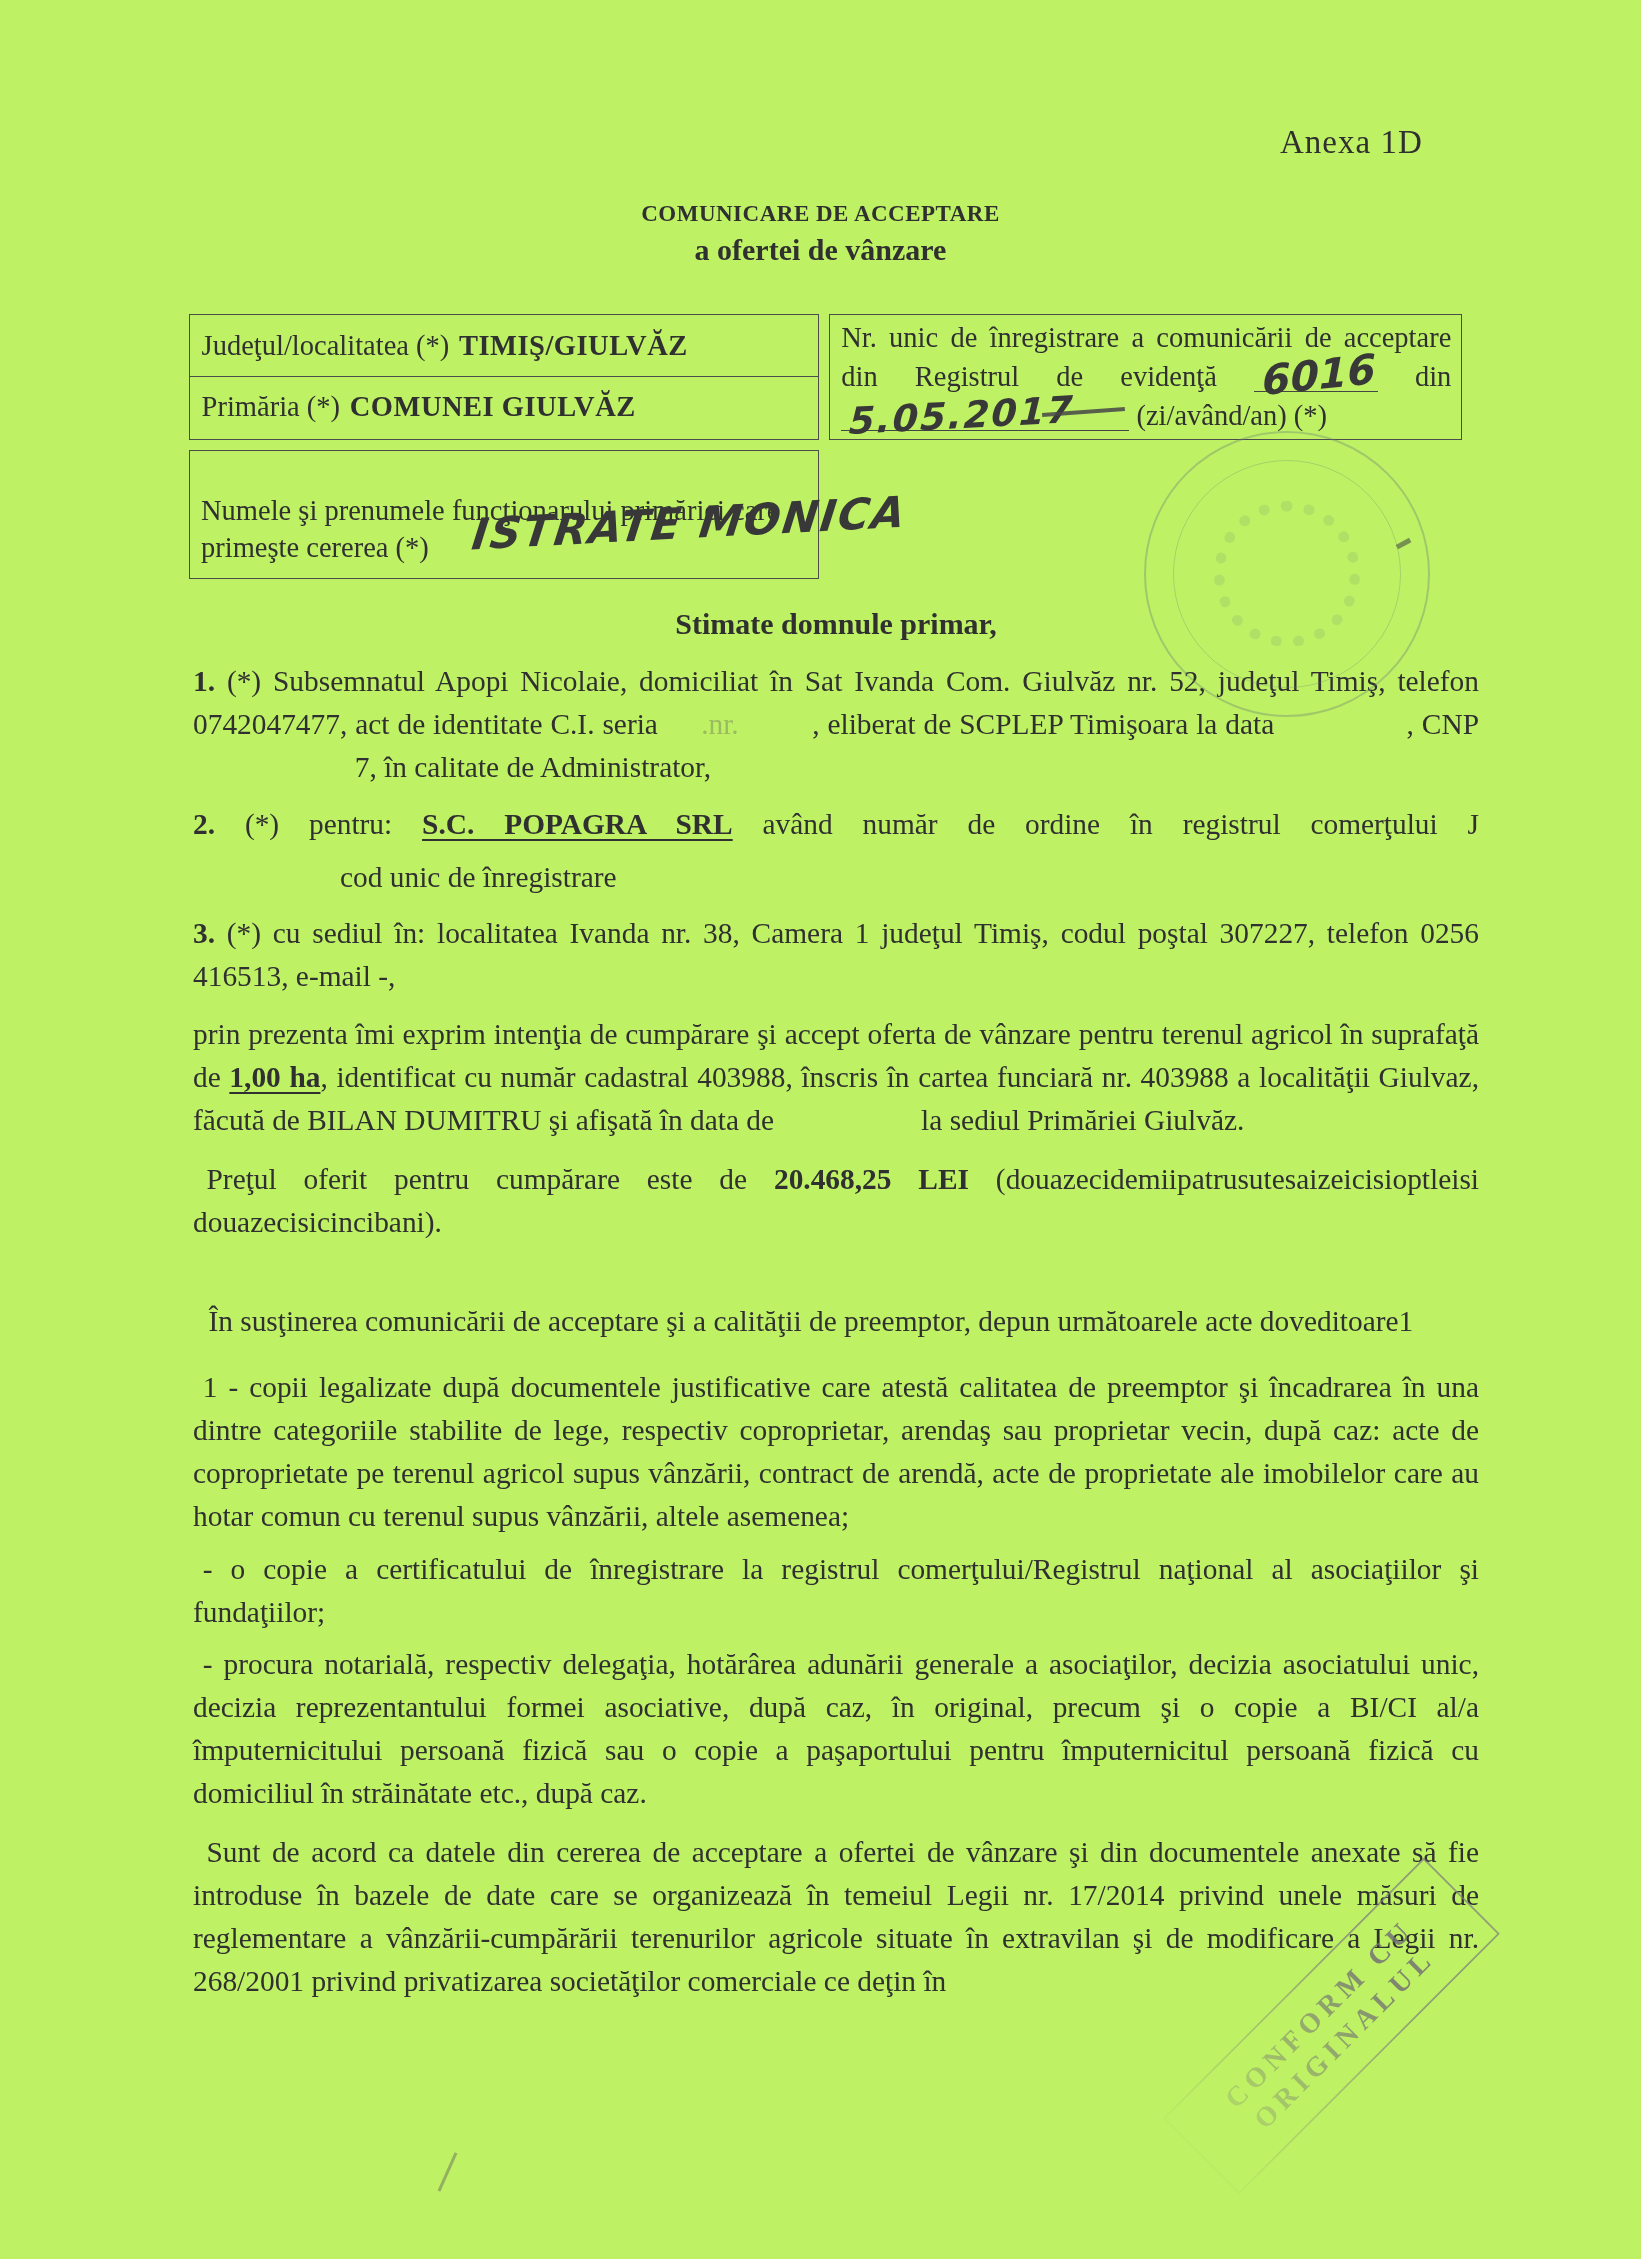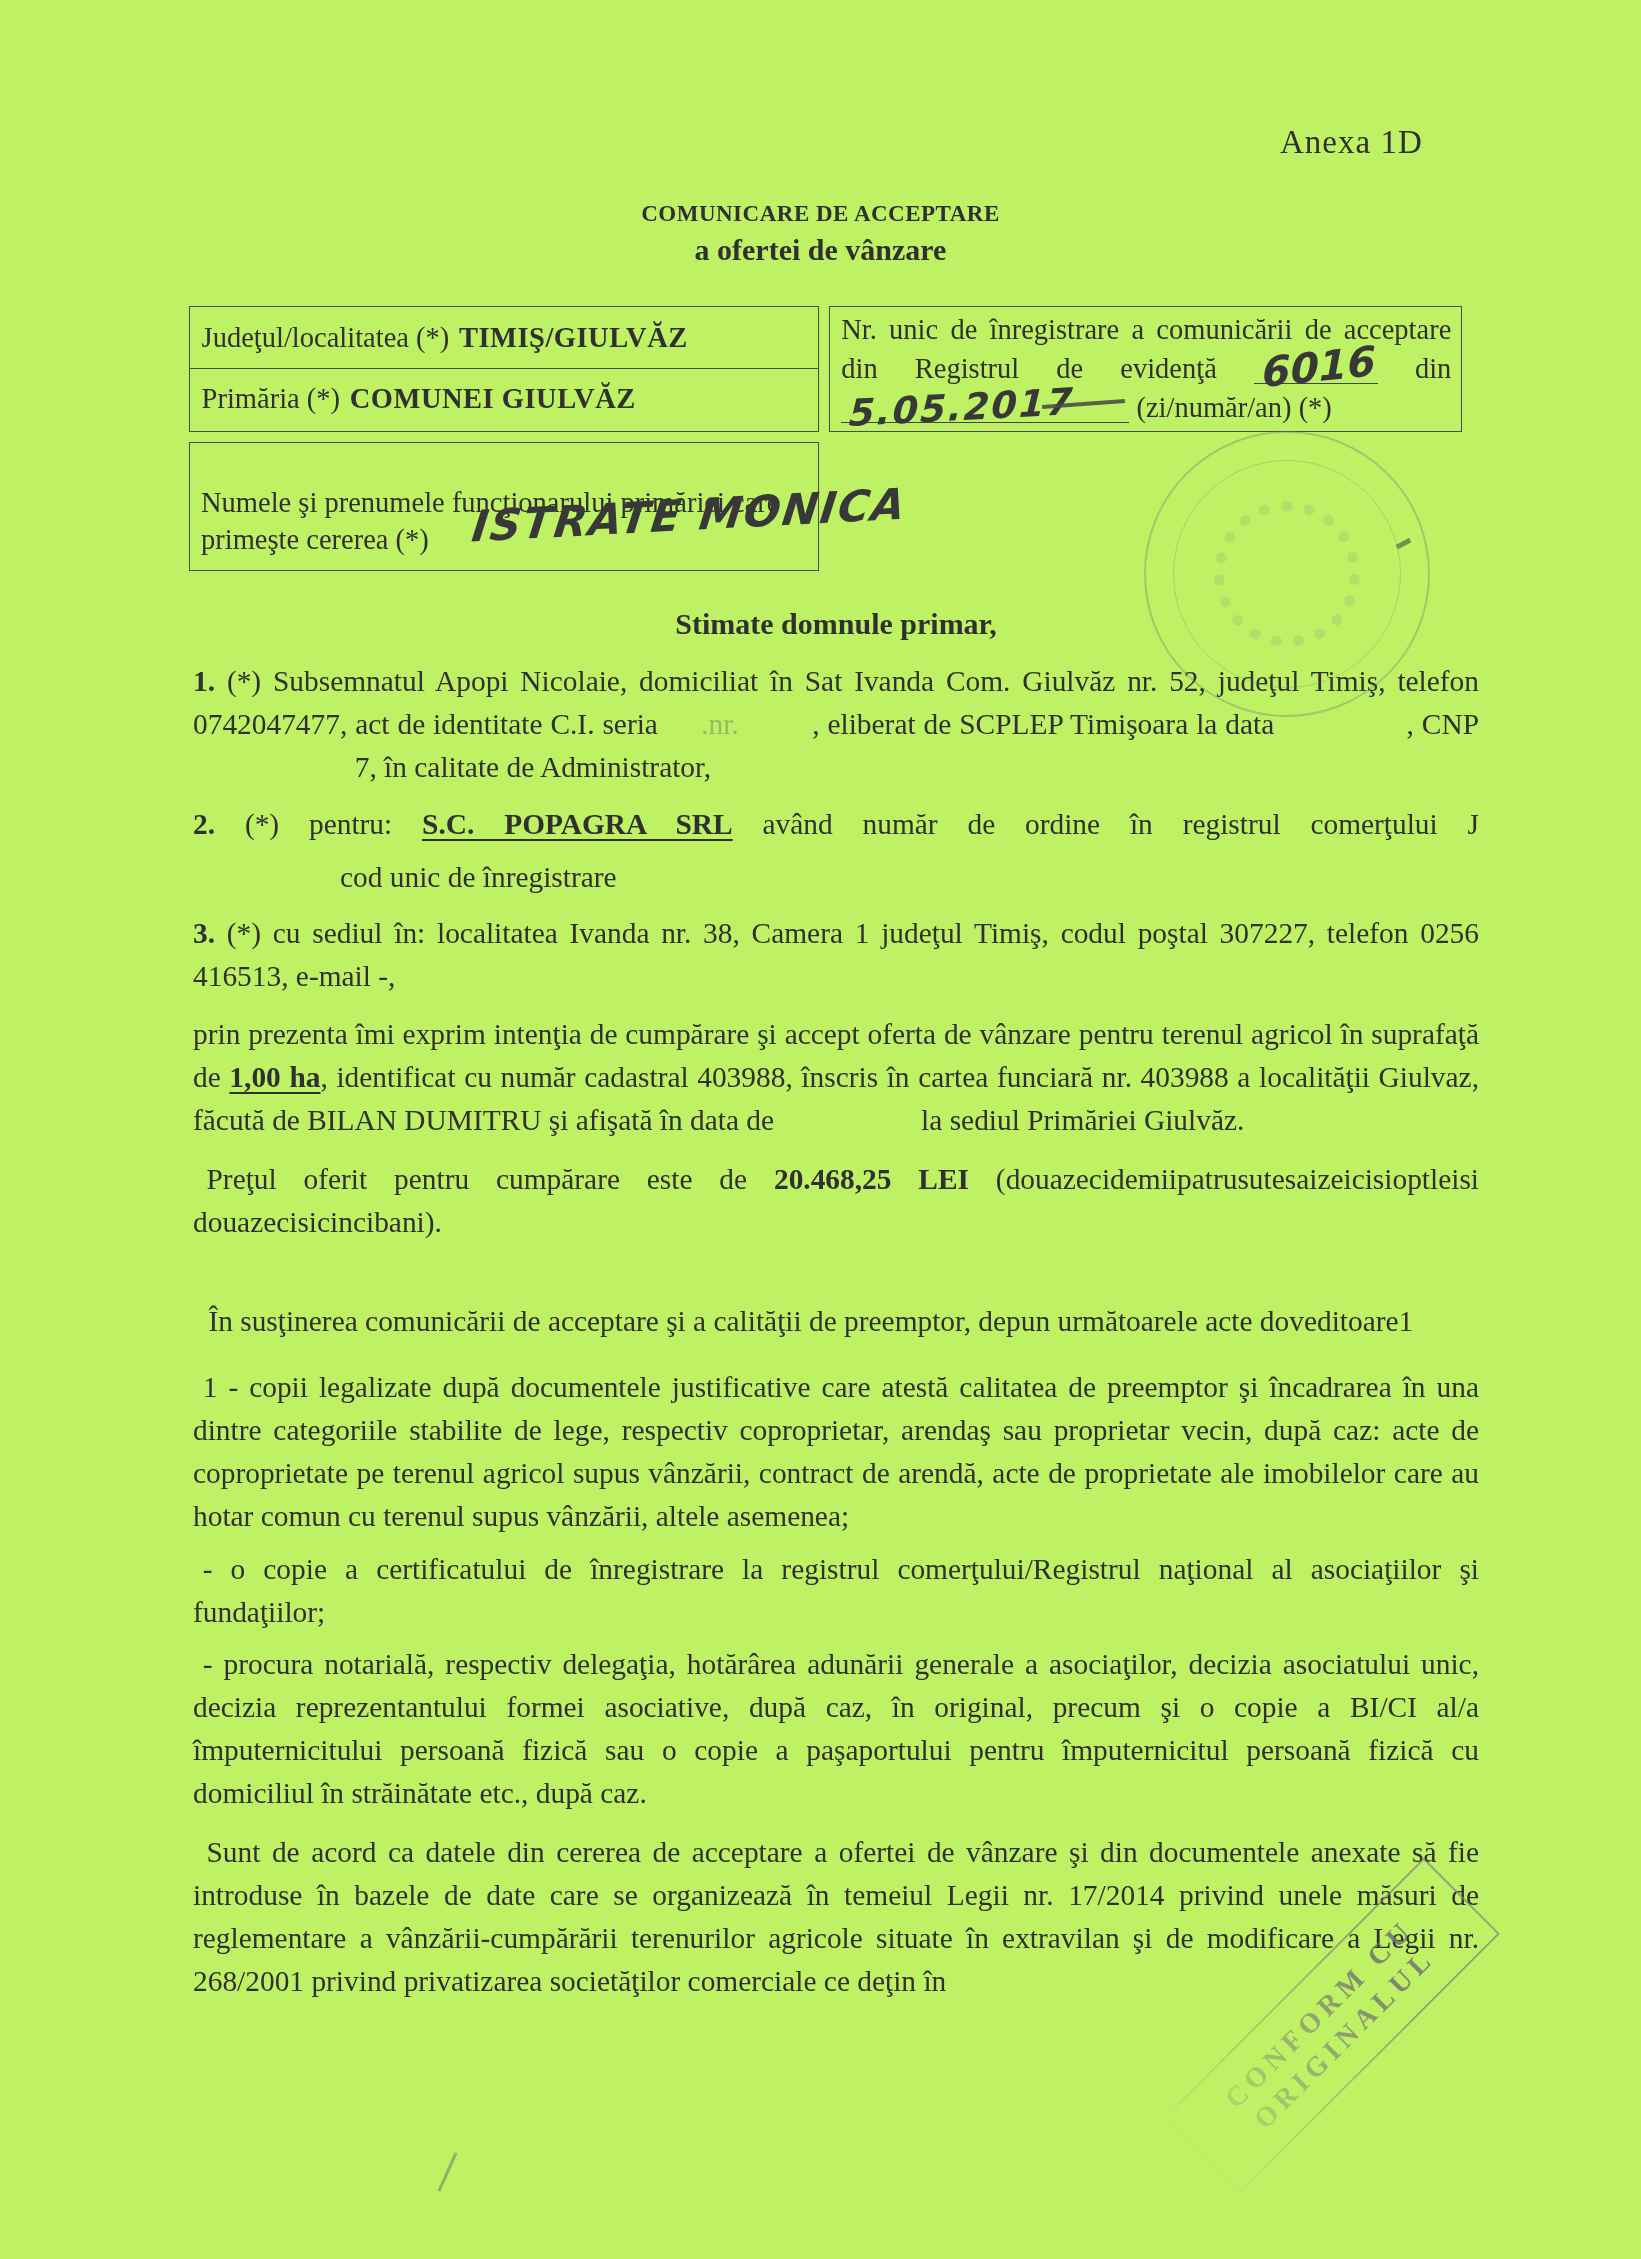--- a/index.html
+++ b/index.html
@@ -5,21 +5,21 @@
   html,body{margin:0;padding:0}
   body{width:1641px;height:2259px;background:#fbfbfa;font-family:"Liberation Serif",serif;color:#303030;position:relative;overflow:hidden}
   .page{position:absolute;inset:0;background:#bef264}
 
   .annex{position:absolute;top:124px;left:1280px;font-size:33px;letter-spacing:1px}
   .titles{position:absolute;top:201px;left:0;width:1641px;text-align:center}
   .doc-title{font-size:23px;font-weight:bold;letter-spacing:0.5px}
   .doc-subtitle{font-size:30px;font-weight:bold;margin-top:5.8px}
 
   
-  .doc-table{position:absolute;left:189px;top:306px;width:1273px;font-size:28.5px;line-height:39px}
+  .doc-table{position:absolute;left:189px;top:314px;width:1273px;font-size:28.5px;line-height:39px}
   .cols{display:flex;gap:9.7px}
   .col-left{width:630px;flex:none}
   .col-right{flex:1;min-width:0}
   .box{border:1.9px solid #4c4c4c;box-sizing:border-box;background:transparent}
   .tl{height:126px}
   .tl .trow{height:59px;display:flex;align-items:center;padding:0 11.6px;white-space:nowrap}
   .tl .trow:first-child{border-bottom:1.9px solid #4c4c4c;height:61px}
   .lbl{margin-right:9.7px}
   .val{font-weight:bold;letter-spacing:0.5px}
   .tr-cell{height:126px;padding:2.9px 9.7px 0 11.6px;text-align:justify;position:relative;overflow:visible}
@@ -85,21 +85,21 @@
           <span>Numele şi prenumele funcţionarului primăriei care primeşte cererea (*)</span>
           <div class="hw hw-name">ISTRATE MONICA</div>
         </div>
       </div>
       <div class="col-right">
         <div class="box tr-cell">
           <span>Nr. unic de înregistrare a comunicării de acceptare din Registrul de evidenţă</span>
           <span class="fill fill-number"><span class="hw hw-number">6016</span></span>
           <span>din</span>
           <span class="fill fill-date"><span class="hw hw-date">5.05.2017</span></span>
-          <span>(zi/număr/an) (*)</span>
+          <span>(zi/având/an) (*)</span>
         </div>
       </div>
     </div>
   </div>
 
   <div class="round-stamp"></div>
   <div class="stamp-mark"></div>
 
   <div class="body-text">
     <p class="salutation">Stimate domnule primar,</p>

